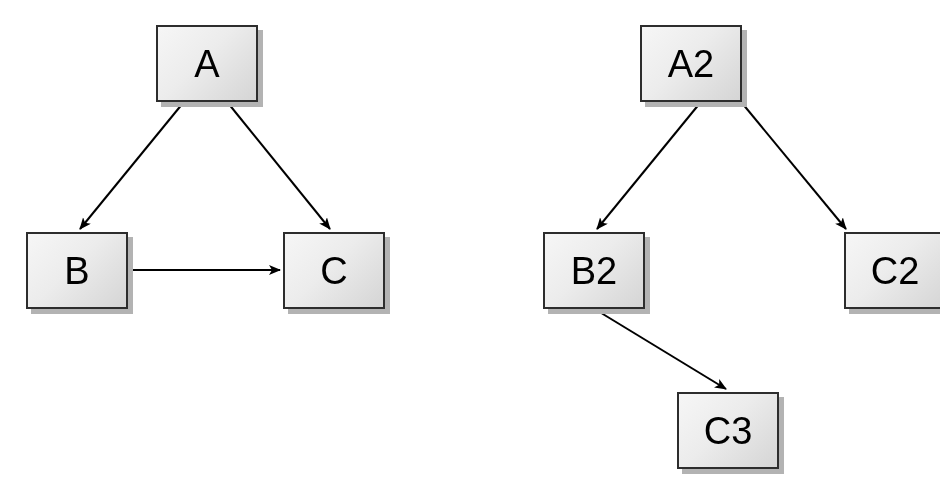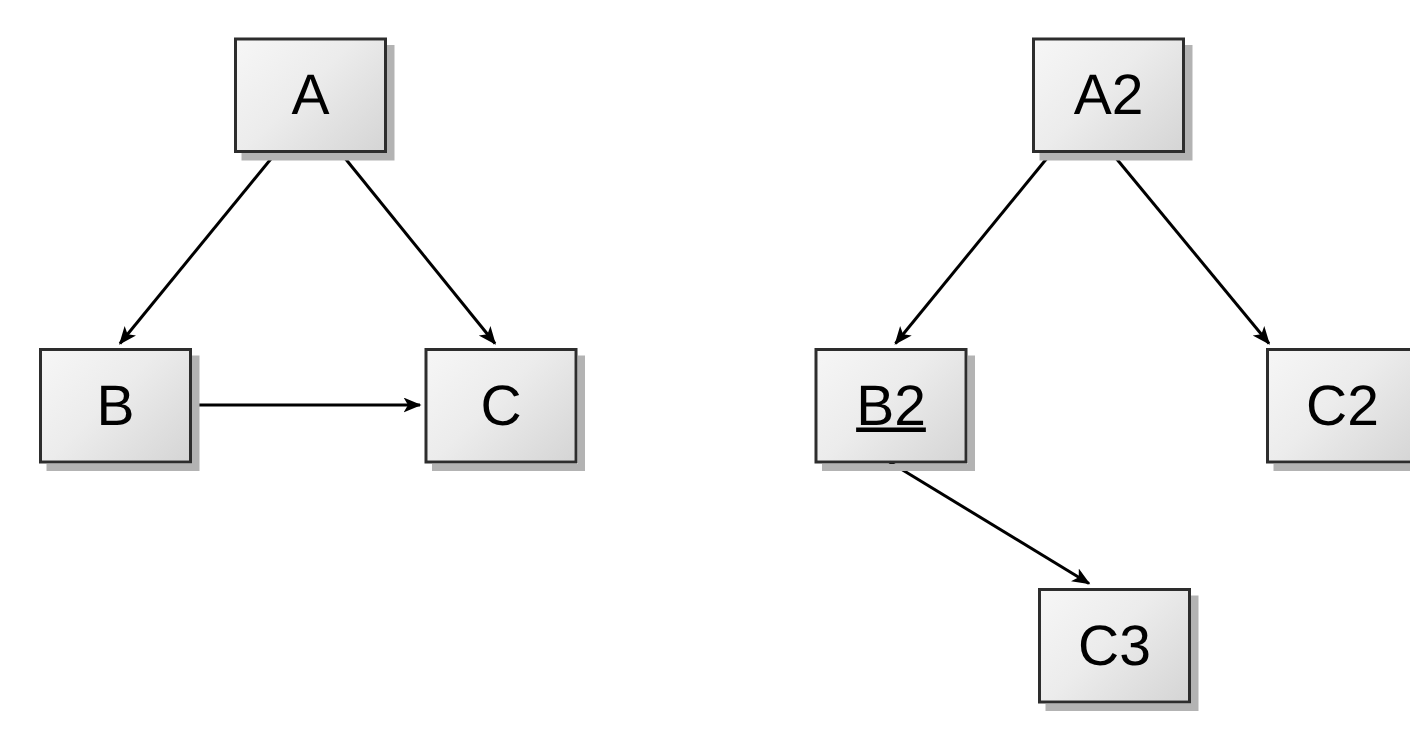--- a/index.html
+++ b/index.html
@@ -37,24 +37,24 @@
   .node-label {
     font-size: 38px;
     color: #000000;
     line-height: 1;
     user-select: none;
   }
   
   .pos-A  { left: 156px; top: 25px;  }
   .pos-B  { left: 26px;  top: 232px; }
   .pos-C  { left: 283px; top: 232px; }
-  .pos-A2 { left: 688px; top: 25px; justify-content: center;  }
-  .pos-B2 { left: 543px; top: 232px; text-decoration: underline; }
+  .pos-A2 { left: 640px; top: 25px; justify-content: center;  }
+  .pos-B2 { left: 543px; top: 232px; }
   .pos-C2 { left: 799px; top: 232px; margin-left: 45px; }
-  .pos-C3 { left: 692px; top: 392px; }
+  .pos-C3 { left: 677px; top: 392px; }
   .edge-line {
     stroke: #000000;
     stroke-width: 2;
     fill: none;
   }
 </style>
 </head>
 <body>
 
 <div class="canvas">

